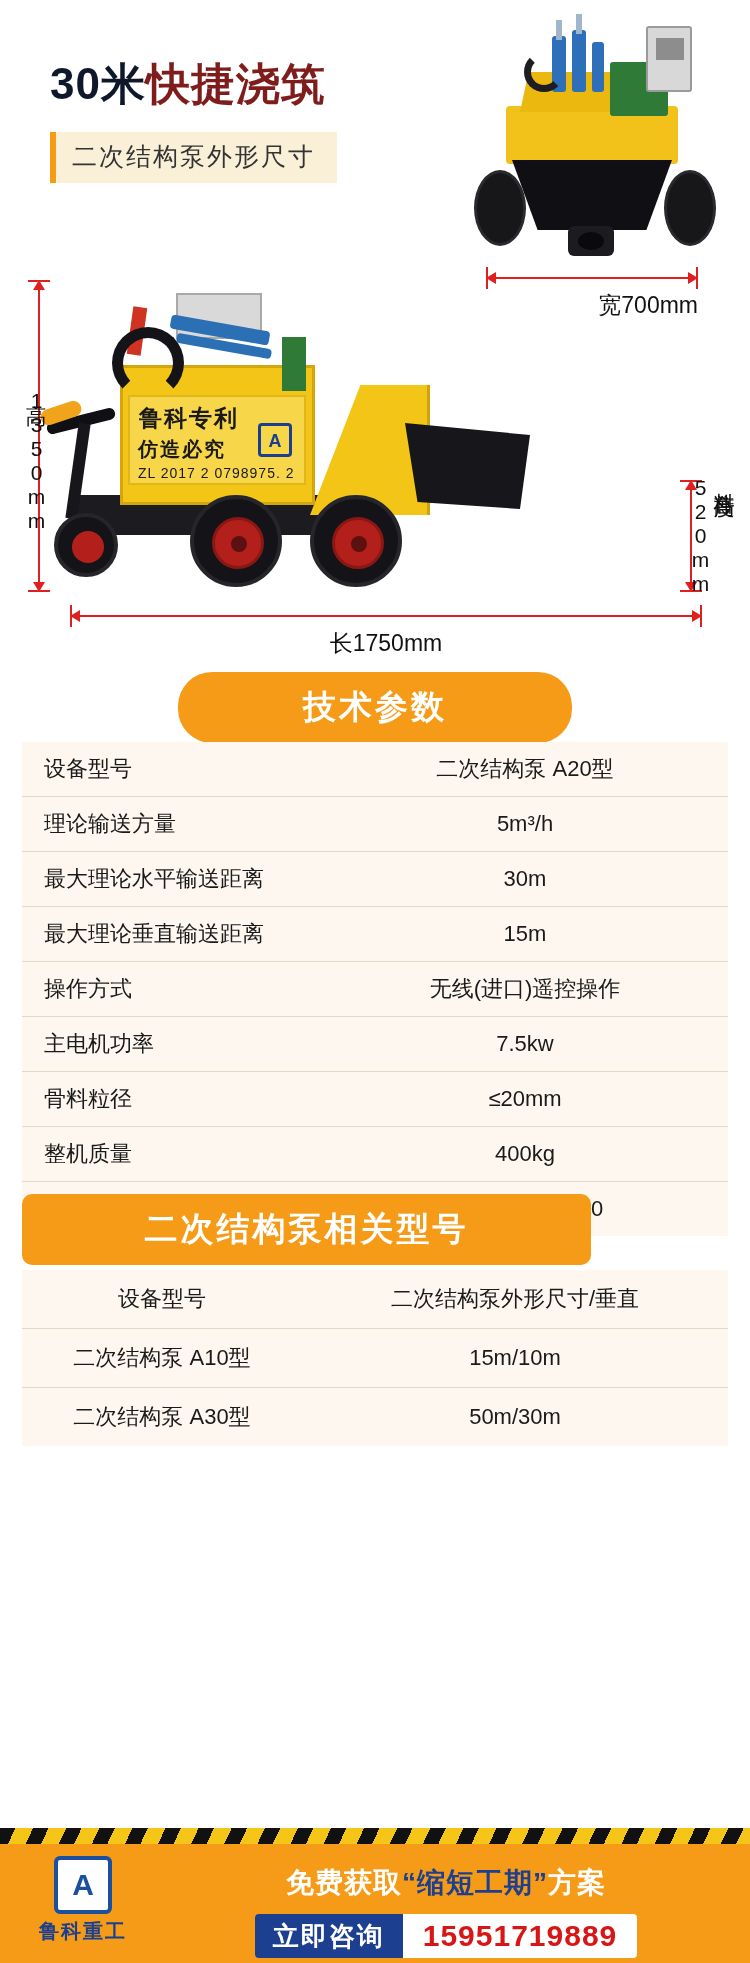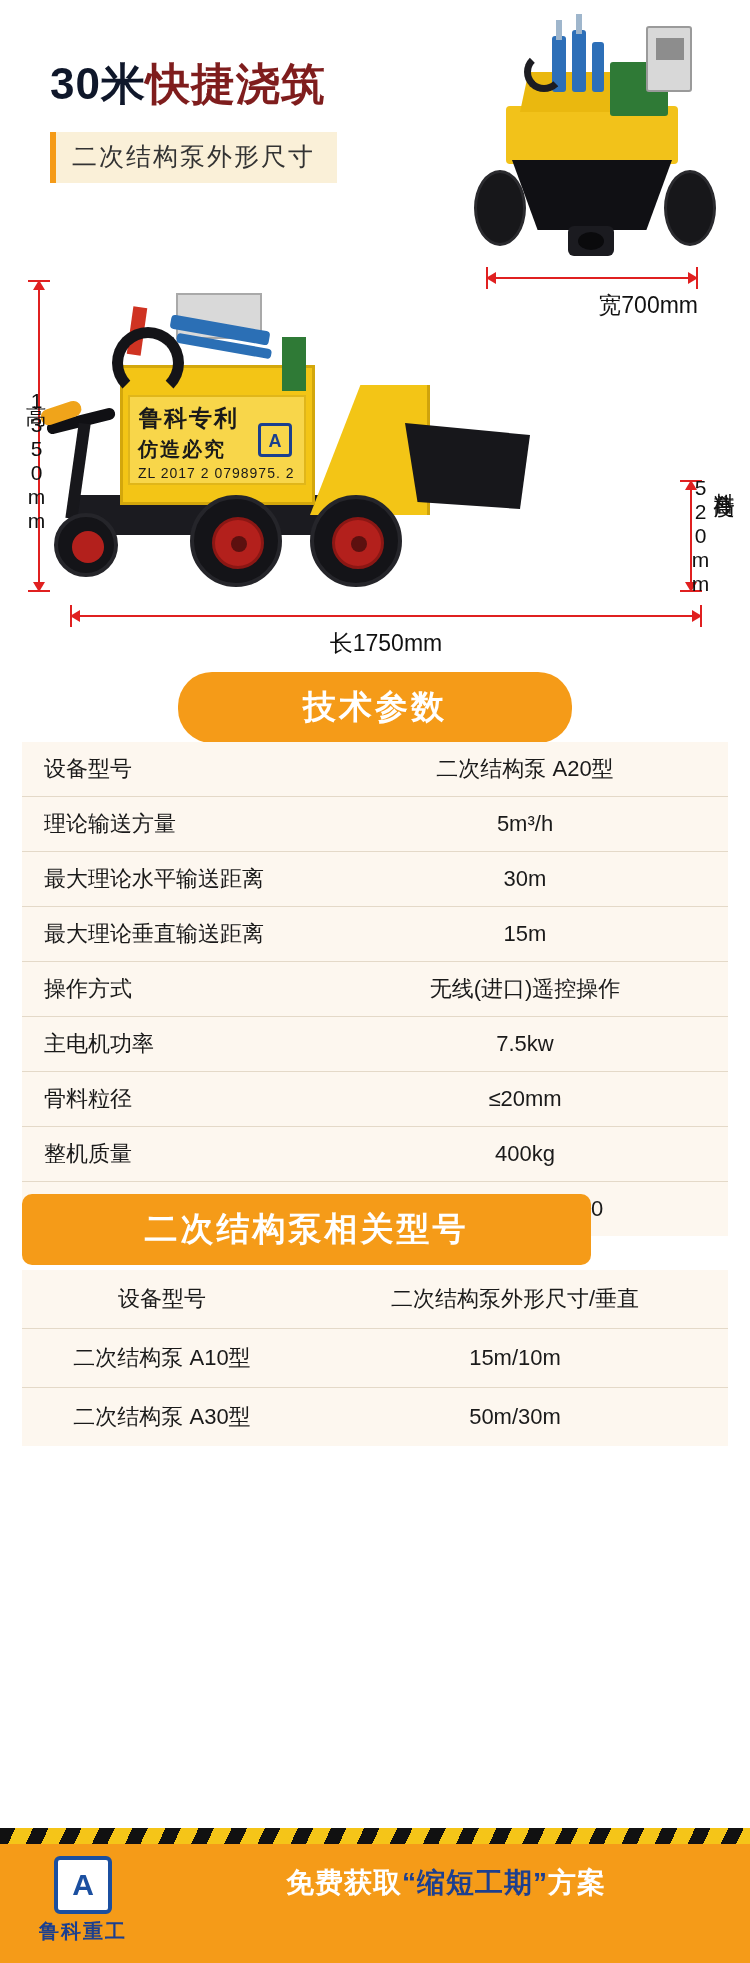--- a/index.html
+++ b/index.html
@@ -483,14 +483,18 @@
 
   <div class="foot-logo">
     <div class="badge">A</div>
     <div class="name">鲁科重工</div>
   </div>
 
   <div class="foot-main">
     <div class="foot-head">
       <span>免费获取</span><span class="hl">“缩短工期”</span><span>方案</span>
     </div>
+    <div class="foot-row">
+      <div class="foot-btn">立即咨询</div>
+      <div class="foot-phone">15951719889</div>
+    </div>
   </div>
 </div>
 
 </body></html>

